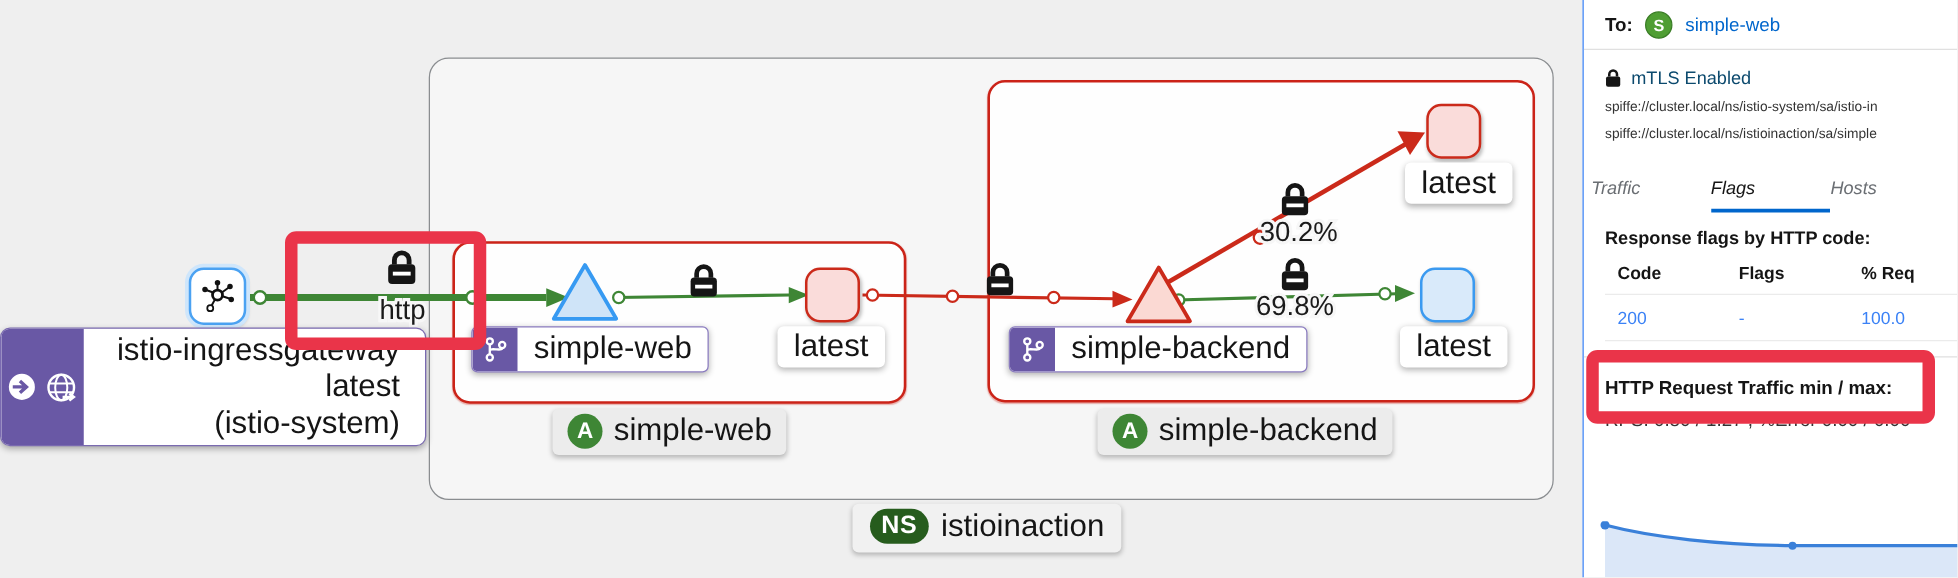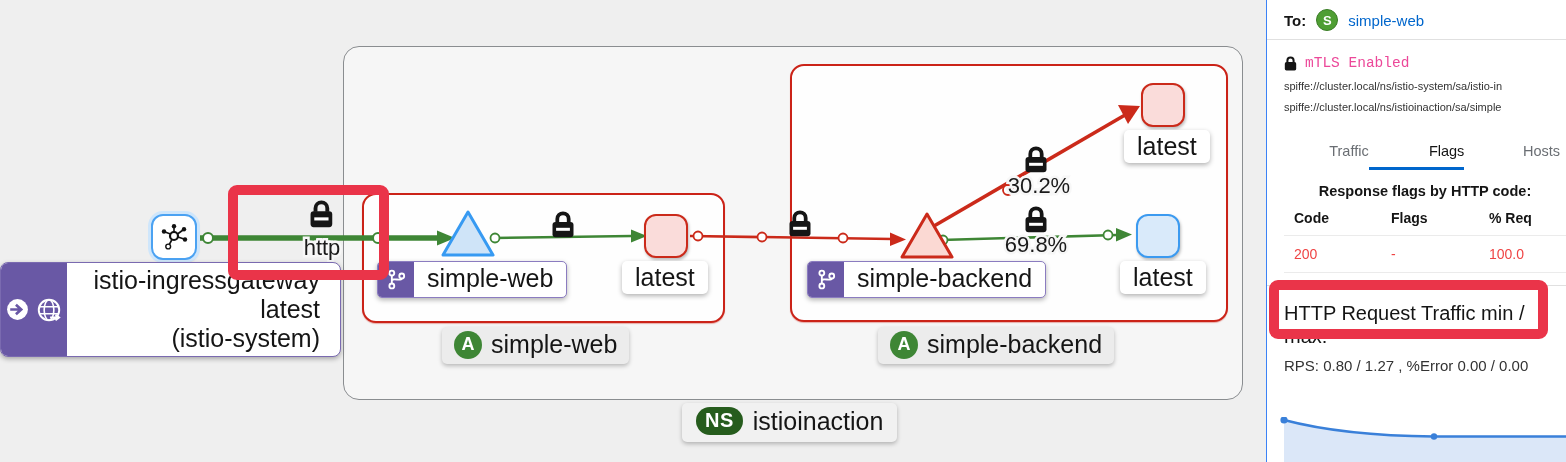--- a/index.html
+++ b/index.html
@@ -56,34 +56,34 @@
 
   
   .sidebar { position:absolute; left:1266px; top:0; width:300px; height:462px; background:#fff;
              border-left:1px solid #3b82f6; z-index:6; font-size:14px; overflow:hidden; }
   .to-row { display:flex; align-items:center; gap:10px; padding:9px 0 8px 17px; }
   .to-label { font-weight:bold; font-size:15px; }
   .sbadge { width:22px; height:22px; border-radius:50%; background:#4f9e33; border:1.5px solid #3a7d26;
             color:#fff; font-weight:bold; font-size:13px; display:flex; align-items:center; justify-content:center; }
   .to-link { color:#0066cc; font-size:15px; text-decoration:none; }
   .divider { border:none; border-top:1px solid #e0e0e0; margin:0; }
-  .mtls-row { display:flex; align-items:flex-end; gap:8px; padding:15px 0 0 17px; font-size:14.5px; color:#ec4899;font-family:Liberation Mono, monospace; }
+  .mtls-row { display:flex; align-items:flex-start; gap:8px; padding:15px 0 0 17px; font-size:14.5px; color:#0c4a6e; }
   .principals { padding:11px 0 0 17px; font-weight:bold; font-size:14.5px; }
   .spiffe { padding:9px 0 0 17px; font-size:11px; color:#333; white-space:nowrap; overflow:hidden; }
   .tabs { display:flex; margin-top:21px; padding:0 6px; }
-  .tab { flex:1; text-align:right; padding:9px 0 8px; color:#6a6e73; cursor:pointer;
-         border-bottom:3px solid transparent; font-size:14.5px; }
+  .tab { flex:1; text-align:left; padding:9px 0 8px; color:#6a6e73; cursor:pointer;
+         border-bottom:3px solid transparent; font-size:14.5px;font-style:italic; }
   .tab.active { color:#151515; border-bottom:3px solid #0066cc; }
-  .flags-title { padding:13px 0 0 17px; font-weight:bold; font-size:14.5px;text-align:center; }
+  .flags-title { padding:13px 0 0 17px; font-weight:bold; font-size:14.5px; }
   .ftable { margin:11px 0 12px 0; width:100%; }
   .frow { display:grid; grid-template-columns:97px 98px 70px; padding-left:27px; }
   .frow.head { font-weight:bold; font-size:14px; padding-bottom:9px; }
-  .frow.body { padding-top:10px; padding-bottom:10px; color:#ef4444; }
+  .frow.body { padding-top:10px; padding-bottom:10px; color:#3b82f6; }
   .rule { border:none; border-top:1px solid #ebebeb; margin:0 0 0 17px; }
-  .traffic-title { padding:16px 0 0 17px; font-weight:normal; font-size:20px; }
+  .traffic-title { padding:16px 0 0 17px; font-weight:bold; font-size:15px; }
   .traffic-stats { padding:9px 0 0 17px; font-size:15px; color:#333; }
   .spark { position:absolute; left:0; bottom:0; width:300px; height:45px; }
 
   
   .annot { position:absolute; border:10px solid #ea3449; border-radius:9px; z-index:10; pointer-events:none; }
   .annot.a1 { left:228px; top:185px; width:161px; height:95px; }
   .annot.a2 { left:1269px; top:280px; width:279px; height:59px; }
 </style>
 </head>
 <body>

